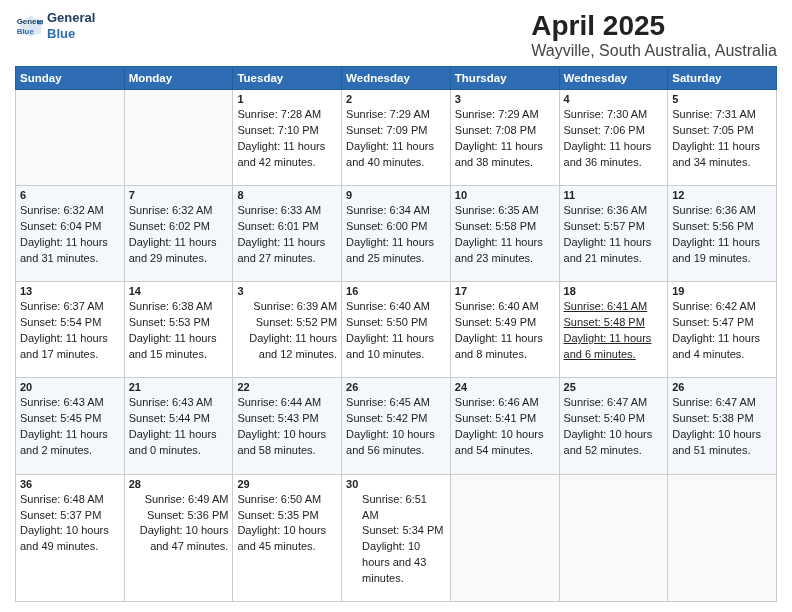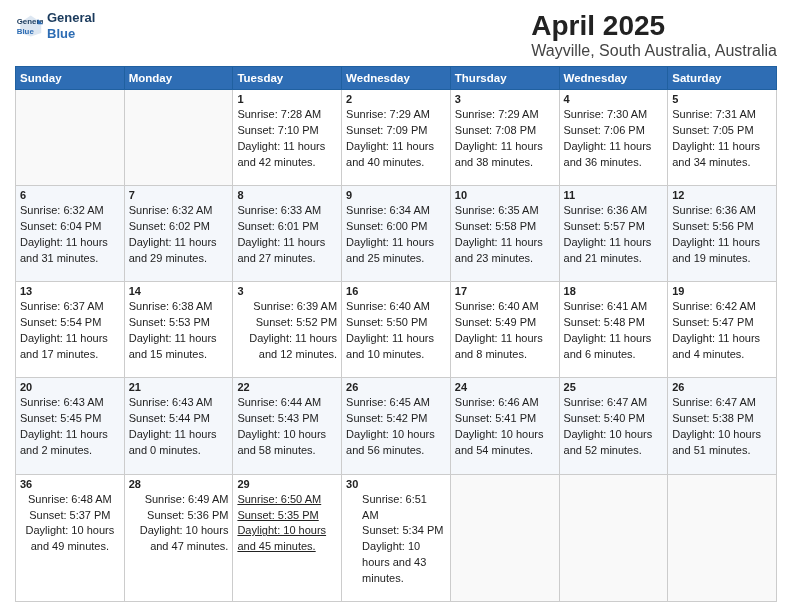--- a/index.html
+++ b/index.html
@@ -232,21 +232,21 @@
 Daylight: 11 hours and 10 minutes.</div>
           </td>
           <td>
             <span class="day-num">17</span>
             <div class="day-info" style="white-space: pre-line;">Sunrise: 6:40 AM
 Sunset: 5:49 PM
 Daylight: 11 hours and 8 minutes.</div>
           </td>
           <td>
             <span class="day-num">18</span>
-            <div class="day-info" style="white-space: pre-line;">Sunrise: 6:41 AM
+            <div class="day-info" style="white-space: pre-line; text-decoration: underline;">Sunrise: 6:41 AM
 Sunset: 5:48 PM
 Daylight: 11 hours and 6 minutes.</div>
           </td>
           <td>
             <span class="day-num">19</span>
             <div class="day-info" style="white-space: pre-line;">Sunrise: 6:42 AM
 Sunset: 5:47 PM
 Daylight: 11 hours and 4 minutes.</div>
           </td>
         </tr>
@@ -290,33 +290,33 @@
           <td>
             <span class="day-num">26</span>
             <div class="day-info" style="white-space: pre-line;">Sunrise: 6:47 AM
 Sunset: 5:38 PM
 Daylight: 10 hours and 51 minutes.</div>
           </td>
         </tr>
         <tr>
           <td>
             <span class="day-num">36</span>
-            <div class="day-info" style="white-space: pre-line; text-align: center;">Sunrise: 6:48 AM
+            <div class="day-info" style="white-space: pre-line;">Sunrise: 6:48 AM
 Sunset: 5:37 PM
 Daylight: 10 hours and 49 minutes.</div>
           </td>
           <td>
             <span class="day-num">28</span>
             <div class="day-info" style="white-space: pre-line; text-align: right;">Sunrise: 6:49 AM
 Sunset: 5:36 PM
 Daylight: 10 hours and 47 minutes.</div>
           </td>
           <td>
             <span class="day-num">29</span>
-            <div class="day-info" style="white-space: pre-line; text-decoration: underline;">Sunrise: 6:50 AM
+            <div class="day-info" style="white-space: pre-line;">Sunrise: 6:50 AM
 Sunset: 5:35 PM
 Daylight: 10 hours and 45 minutes.</div>
           </td>
           <td>
             <span class="day-num">30</span>
             <div class="day-info" style="white-space: pre-line; margin-left: 16px;">Sunrise: 6:51 AM
 Sunset: 5:34 PM
 Daylight: 10 hours and 43 minutes.</div>
           </td>
           <td class="empty"></td>

